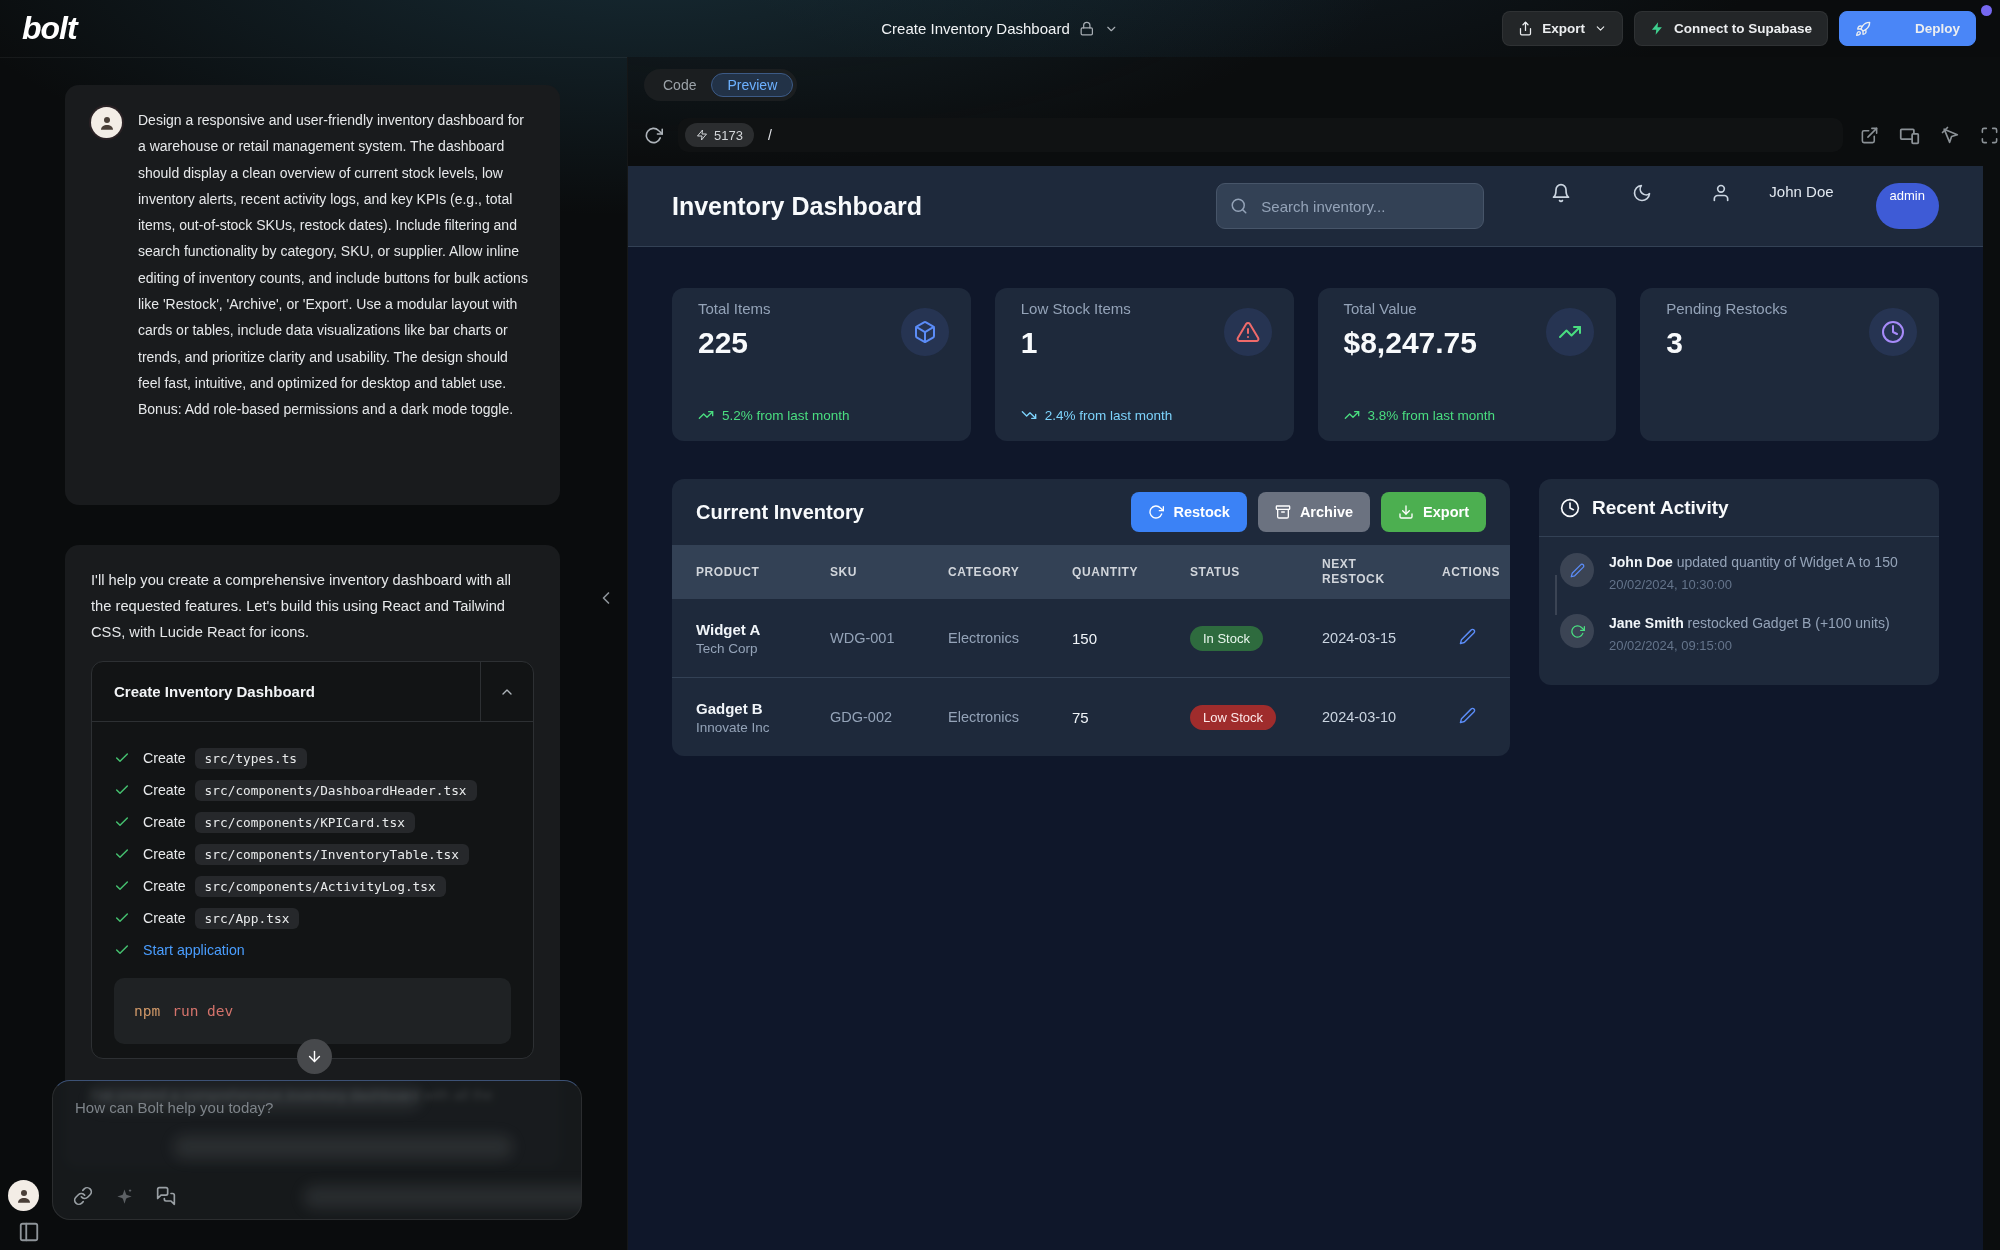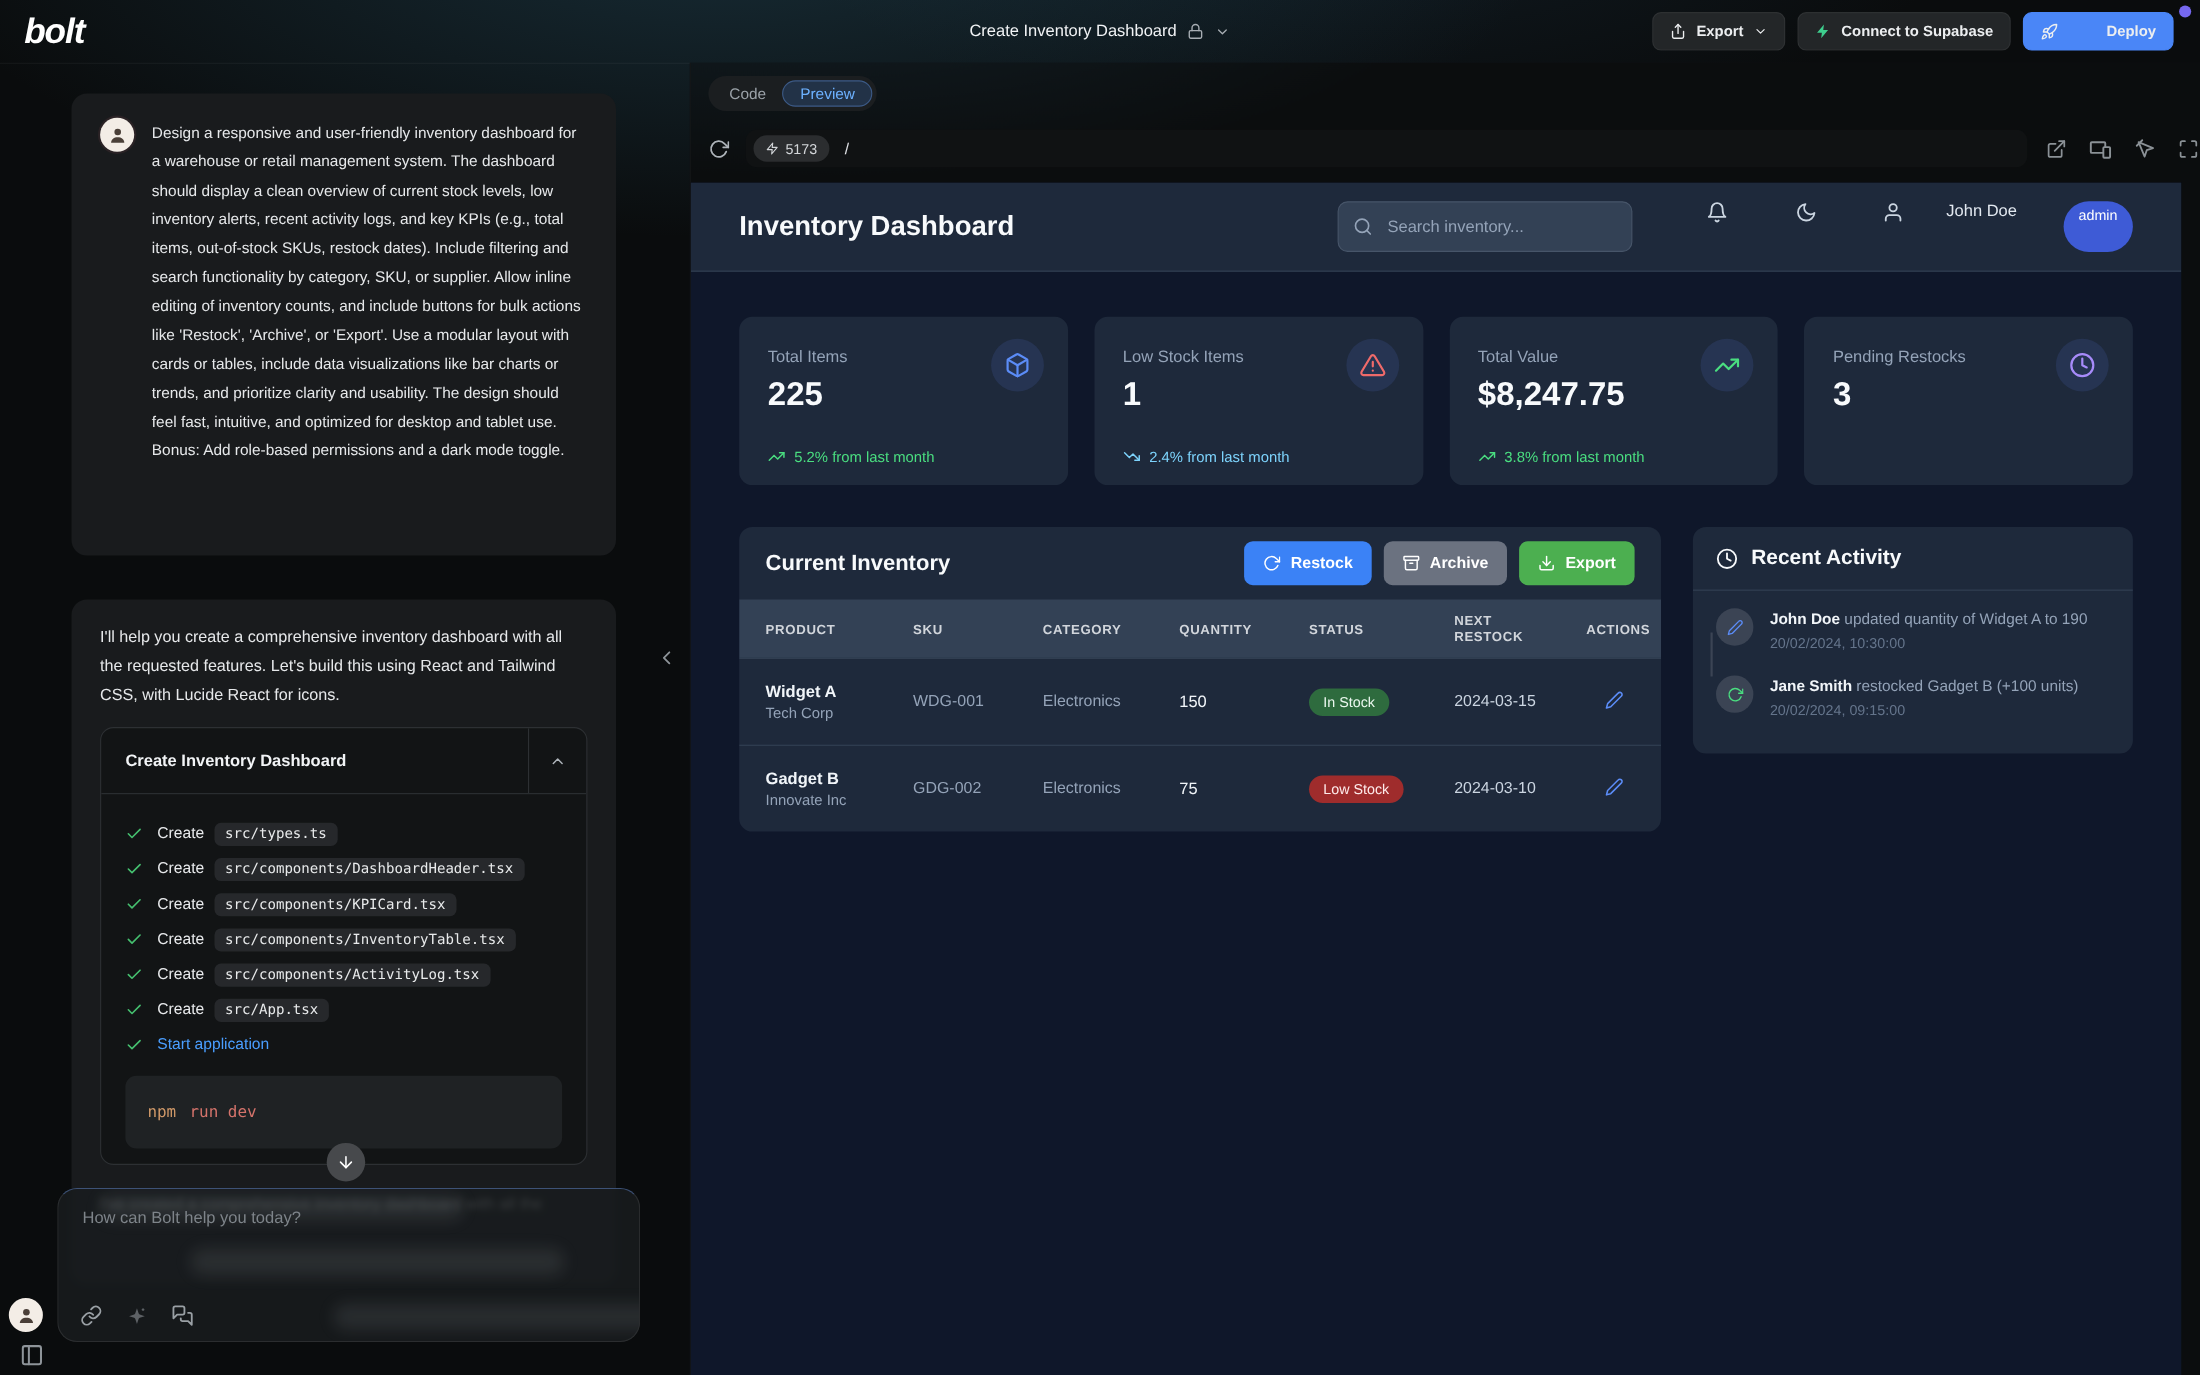--- a/index.html
+++ b/index.html
@@ -93,21 +93,21 @@
   .searchbox svg{color:#94a3b8;flex:0 0 auto;}
   #search-input{border:none;background:transparent;outline:none;margin-left:11px;width:200px;
     font-family:"Liberation Sans",sans-serif;font-size:15px;color:#e2e8f0;}
   #search-input::placeholder{color:#94a3b8;}
   .hdr-ic{color:#cbd5e1;cursor:pointer;}
   .bell{margin-left:38px;} .moon{margin-left:32px;} .usr{margin-left:30px;}
   .uname{margin-left:9px;font-size:15px;color:#e2e8f0;}
   .role-badge{margin-left:13px;background:#3e5bd6;color:#fff;font-size:13px;padding:5px 14px;border-radius:999px;}
   
   #kpis{position:absolute;left:44px;top:122px;width:1267px;display:flex;gap:24px;}
-  .kpi{flex:1;height:153px;background:#1e293b;border-radius:12px;position:relative;box-sizing:border-box;padding:28px 26px;}
+  .kpi{flex:1;height:153px;background:#1e293b;border-radius:12px;position:relative;box-sizing:border-box;padding:12px 26px;}
   .kpi-label{font-size:15px;color:#94a3b8;}
   .kpi-value{font-size:30px;font-weight:bold;color:#f8fafc;margin-top:9px;}
   .kpi-icon{position:absolute;right:22px;top:20px;width:48px;height:48px;border-radius:50%;
     background:rgba(99,132,255,.12);display:flex;align-items:center;justify-content:center;}
   .ic-blue{color:#5b8cf7;} .ic-red{color:#ef6a6a;} .ic-green{color:#4ade80;} .ic-purple{color:#a78bfa;}
   .kpi-trend{position:absolute;left:26px;bottom:18px;display:flex;align-items:center;gap:8px;font-size:13.5px;}
   .trend-up{color:#4ade80;} .trend-down{color:#7dd3fc;}
   
   #inv-card{position:absolute;left:44px;top:313px;width:838px;height:277px;background:#1e293b;border-radius:12px;overflow:hidden;}
   .inv-head{height:66px;display:flex;align-items:center;padding:0 24px;}
@@ -612,21 +612,21 @@
         </div>
         <div class="act-body">
           <div class="act-rail"></div>
           <div class="act-item">
             <div class="act-ic ic-blue">
                 <svg width="15" height="15" viewBox="0 0 24 24" fill="none" stroke="currentColor" stroke-width="2" stroke-linecap="round" stroke-linejoin="round">
                   <path d="M17 3a2.85 2.83 0 1 1 4 4L7.5 20.5 2 22l1.5-5.5Z"></path>
                 </svg>
               </div>
             <div>
-              <div class="act-line"><b>John Doe</b><span> updated quantity of Widget A to 190</span></div>
+              <div class="act-line"><b>John Doe</b><span> updated quantity of Widget A to 150</span></div>
               <div class="act-ts">20/02/2024, 10:30:00</div>
             </div>
           </div>
           <div class="act-item">
             <div class="act-ic ic-green">
                 <svg width="15" height="15" viewBox="0 0 24 24" fill="none" stroke="currentColor" stroke-width="2" stroke-linecap="round" stroke-linejoin="round">
                   <polyline points="23 4 23 10 17 10"></polyline>
                   <path d="M20.49 15a9 9 0 1 1-2.12-9.36L23 10"></path>
                 </svg>
               </div>

